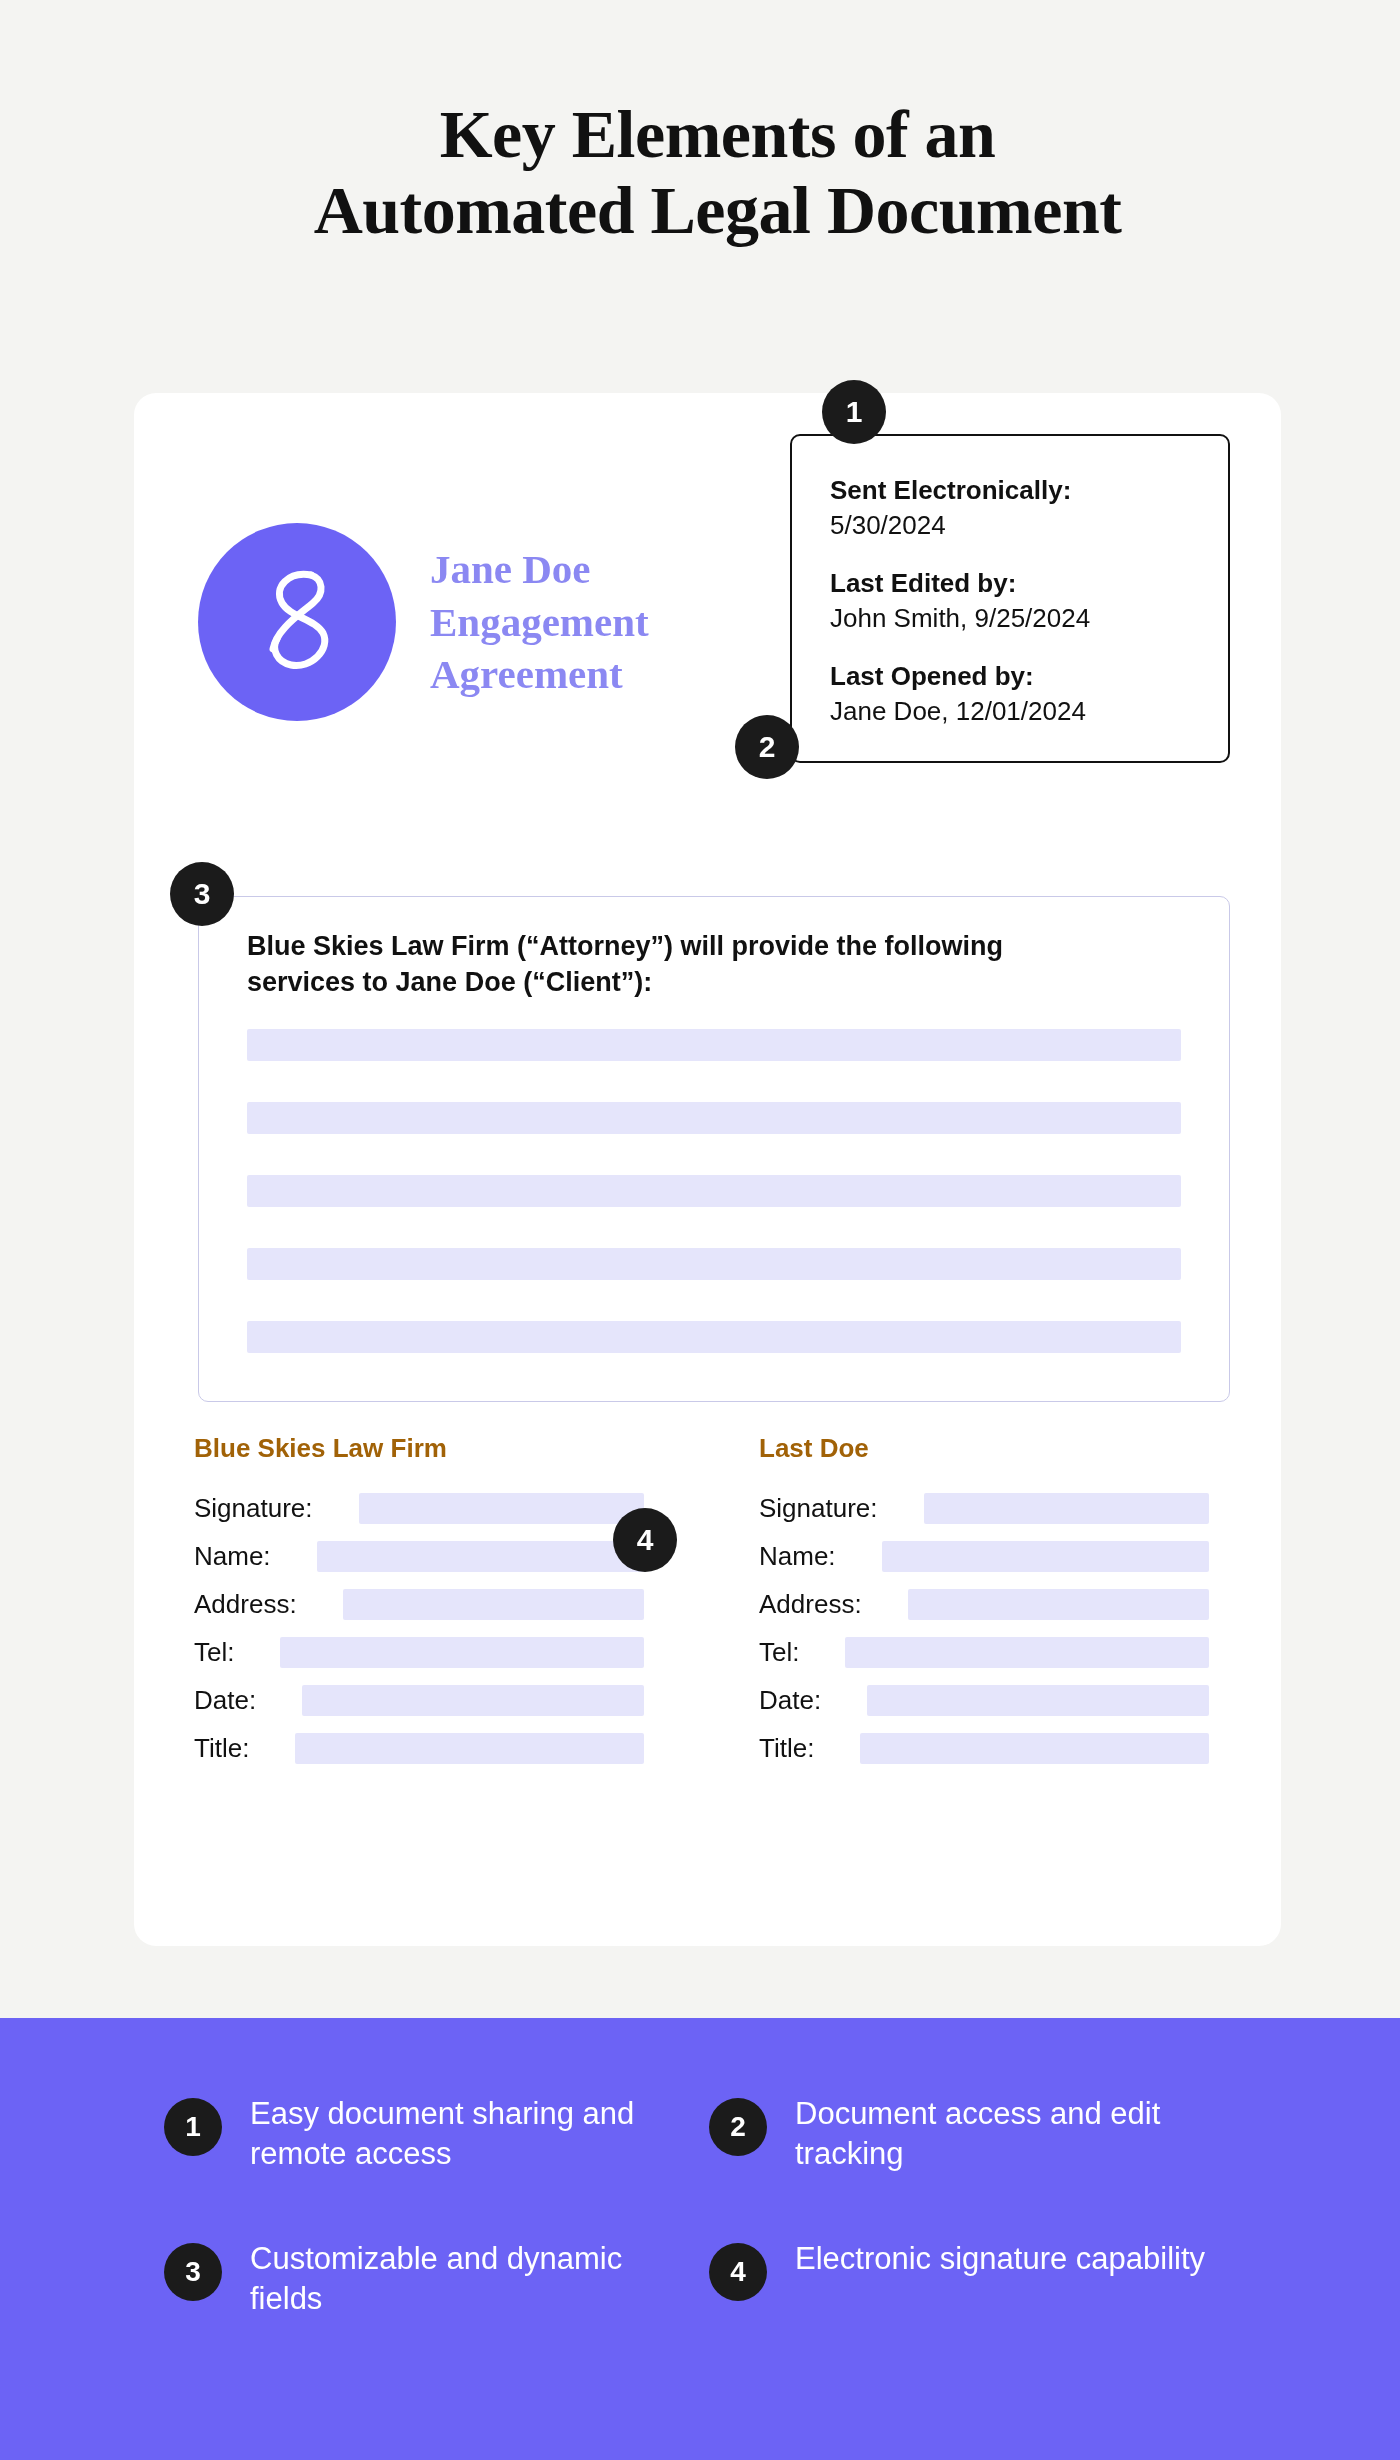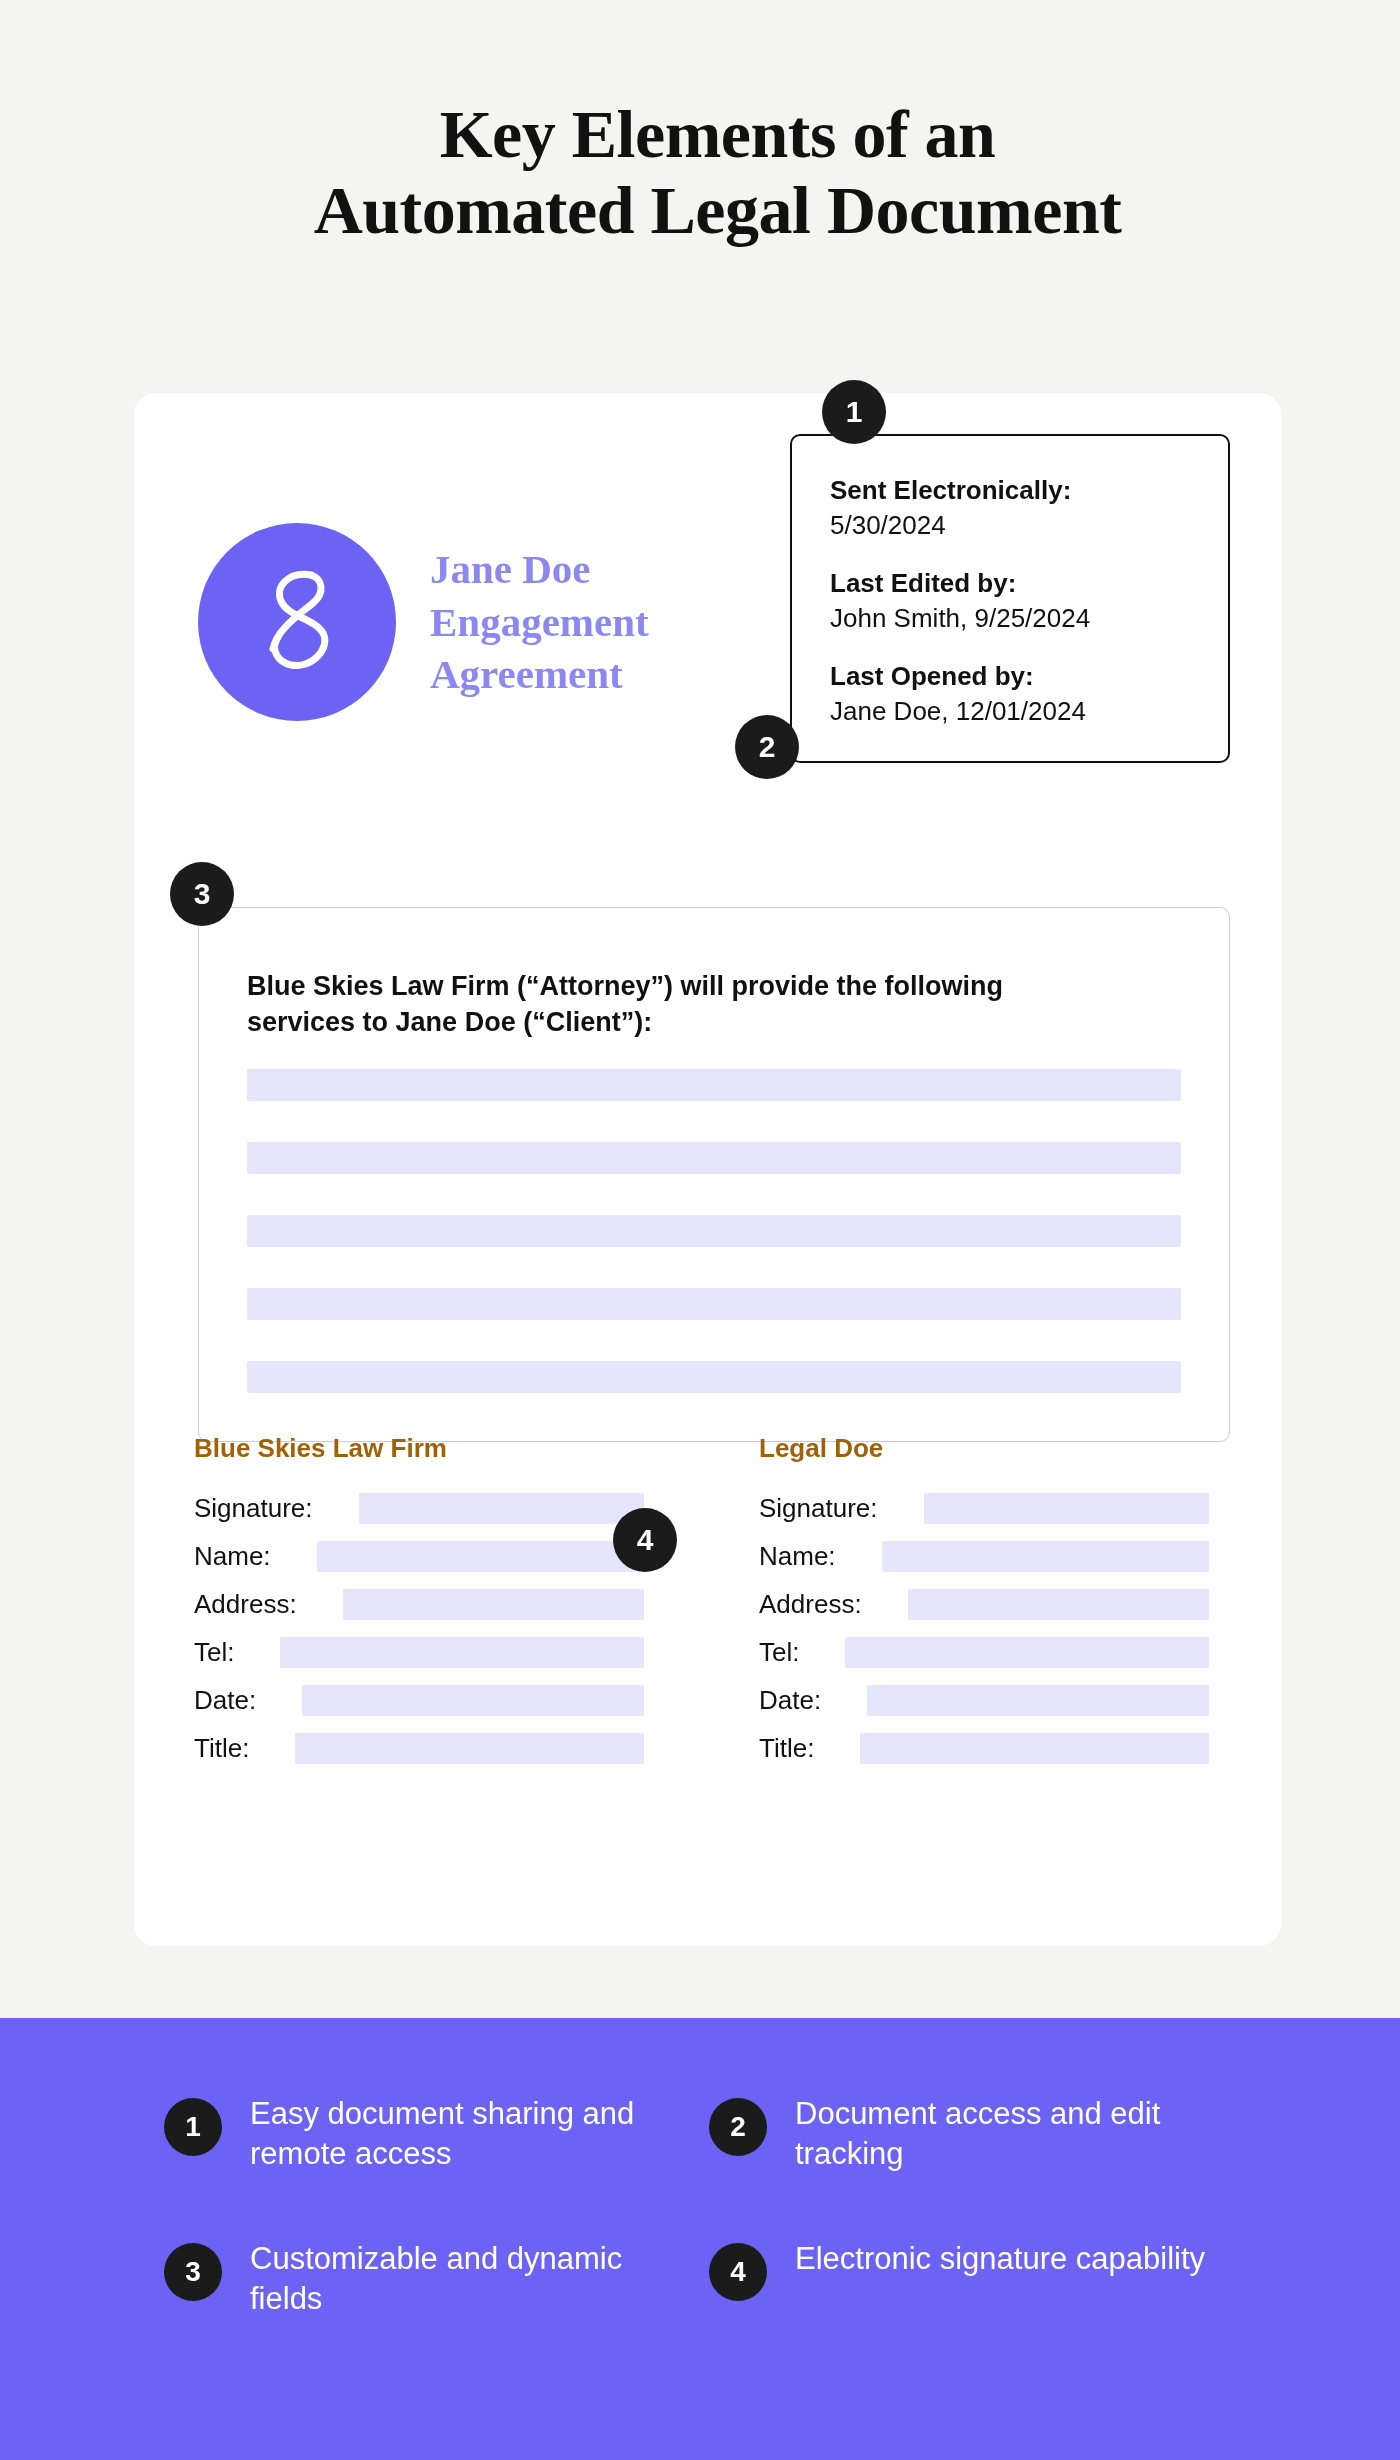--- a/index.html
+++ b/index.html
@@ -95,25 +95,25 @@
     font-size: 26px;
     font-weight: 400;
     color: #111111;
     line-height: 1.35;
   }
 
   
   .services-box {
     position: absolute;
     left: 64px;
-    top: 514px;
+    top: 503px;
     width: 1032px;
     border: 1.5px solid #c9c9e8;
     border-radius: 10px;
-    padding: 60px 48px 48px 48px;
+    padding: 31px 48px 48px 48px;
     background: #ffffff;
   }
   .services-title {
     font-size: 27px;
     font-weight: 700;
     color: #111111;
     line-height: 1.35;
     margin-bottom: 28px;
     max-width: 800px;
   }
@@ -294,21 +294,21 @@
         <span class="sig-label">Date:</span>
         <span class="sig-blank"></span>
       </div>
       <div class="sig-row">
         <span class="sig-label">Title:</span>
         <span class="sig-blank"></span>
       </div>
     </div>
 
     <div class="sig-col">
-      <div class="sig-head">Legal Doe</div>
+      <div class="sig-head">Last Doe</div>
       <div class="sig-row">
         <span class="sig-label">Signature:</span>
         <span class="sig-blank"></span>
       </div>
       <div class="sig-row">
         <span class="sig-label">Name:</span>
         <span class="sig-blank"></span>
       </div>
       <div class="sig-row">
         <span class="sig-label">Address:</span>

